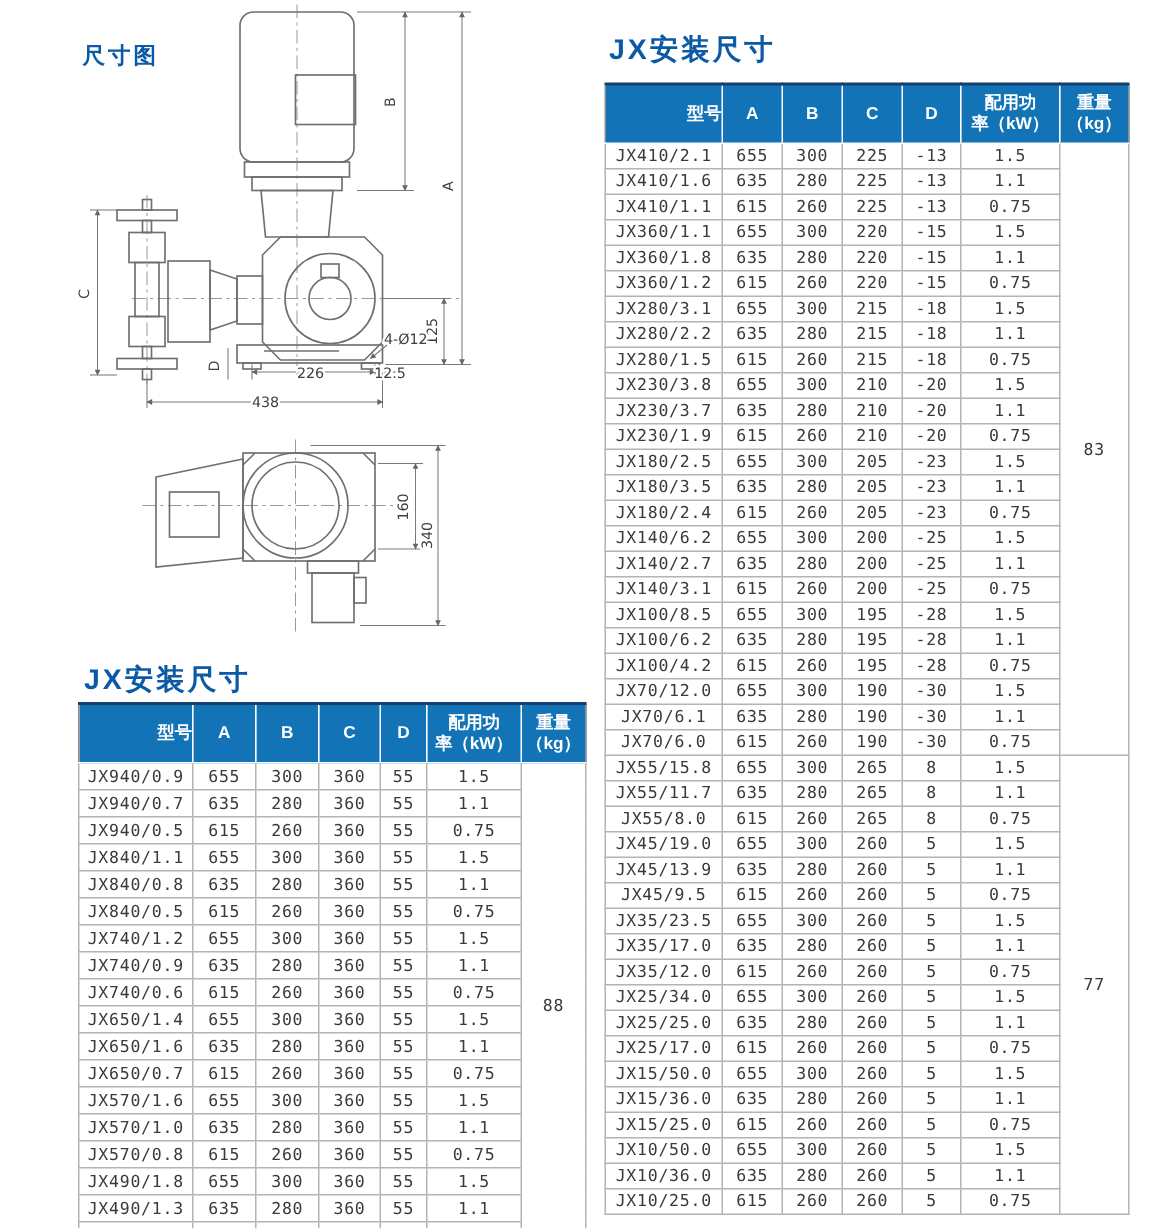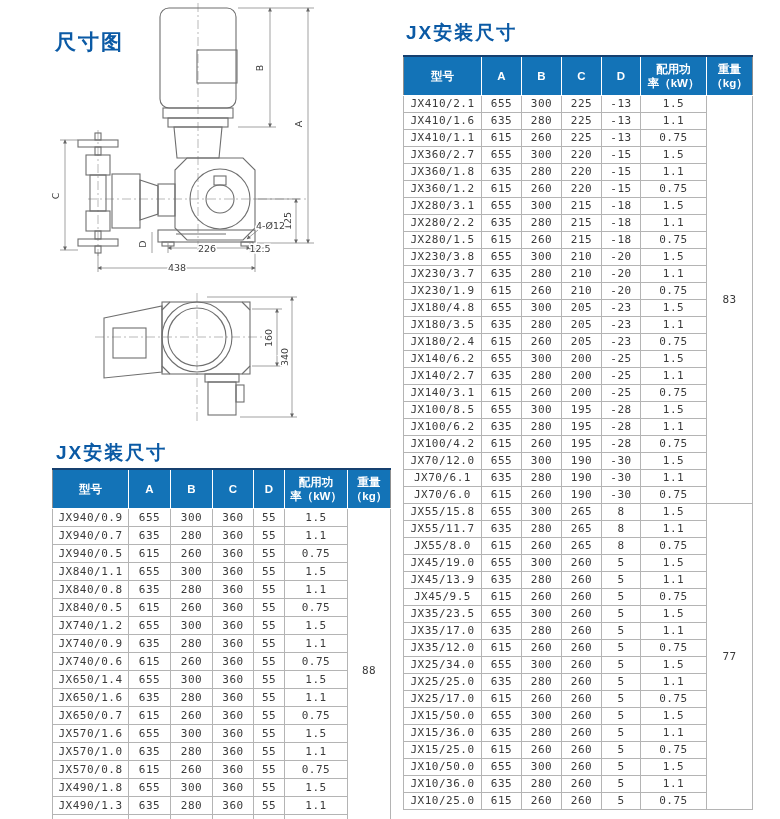--- a/index.html
+++ b/index.html
@@ -1,39 +1,39 @@
 <!DOCTYPE html>
 <html><head>
 <meta charset="utf-8">
 <style>
   html,body { margin:0; padding:0; background:#ffffff; }
   .page { position:relative; width:780px; height:819px; background:#fff; overflow:hidden;
           font-family:"Liberation Sans", sans-serif; }
 
   .sec-title { position:absolute; margin:0; color:#0b5aa5; font-weight:bold;
                font-family:"Liberation Sans", sans-serif; letter-spacing:2px; }
-  .diagram-title { left:55px; top:28px; font-size:21px; }
+  .diagram-title { left:55px; top:28px; font-size:15px; }
   .left-title  { left:56px; top:440px; font-size:19px; }
   .right-title { left:406px; top:20px; font-size:19px; }
 
   .drawing { position:absolute; left:0; top:0; }
 
   .table-wrap { position:absolute; }
   .left-wrap  { left:52px;  top:468px; }
   .right-wrap { left:403px; top:55px; }
 
   table.dim-table { border-collapse:collapse; table-layout:fixed; background:#fff;
                     border:1px solid #8f8f8f; border-top:2px solid #16406f; }
   table.right-t { width:342px; }
   table.left-t  { width:331px; }
 
   .dim-table th { background:#1373b7; color:#ffffff; font-weight:bold; font-size:11.5px;
                   padding:5px 0; line-height:14px; white-space:pre-line; text-align:center;
                   border-left:1px solid #ffffff; border-bottom:1px solid #ffffff; vertical-align:middle; }
-  .dim-table th:first-child { border-left:none; }
+  .dim-table th:first-child { border-left:none;text-align:right; }
 
   .dim-table td { border:1px solid #b4b4b4; text-align:center; padding:0;
                   font-family:"DejaVu Sans Mono", monospace; font-size:11px; color:#3a3a3a;
                   line-height:16px; height:16px; letter-spacing:0.5px; overflow:hidden; white-space:nowrap; }
   table.left-t td { line-height:17px; height:17px; }
 
   
   table.right-t th:nth-child(1){width:77px} table.right-t th:nth-child(2){width:39px}
   table.right-t th:nth-child(3){width:39px} table.right-t th:nth-child(4){width:39px}
   table.right-t th:nth-child(5){width:38px} table.right-t th:nth-child(6){width:65px}
@@ -195,21 +195,21 @@
           </tr>
           <tr>
             <td>JX410/1.1</td>
             <td>615</td>
             <td>260</td>
             <td>225</td>
             <td>-13</td>
             <td>0.75</td>
           </tr>
           <tr>
-            <td>JX360/2.7</td>
+            <td>JX360/1.1</td>
             <td>655</td>
             <td>300</td>
             <td>220</td>
             <td>-15</td>
             <td>1.5</td>
           </tr>
           <tr>
             <td>JX360/1.8</td>
             <td>635</td>
             <td>280</td>
@@ -267,21 +267,21 @@
           </tr>
           <tr>
             <td>JX230/1.9</td>
             <td>615</td>
             <td>260</td>
             <td>210</td>
             <td>-20</td>
             <td>0.75</td>
           </tr>
           <tr>
-            <td>JX180/4.8</td>
+            <td>JX180/2.5</td>
             <td>655</td>
             <td>300</td>
             <td>205</td>
             <td>-23</td>
             <td>1.5</td>
           </tr>
           <tr>
             <td>JX180/3.5</td>
             <td>635</td>
             <td>280</td>

